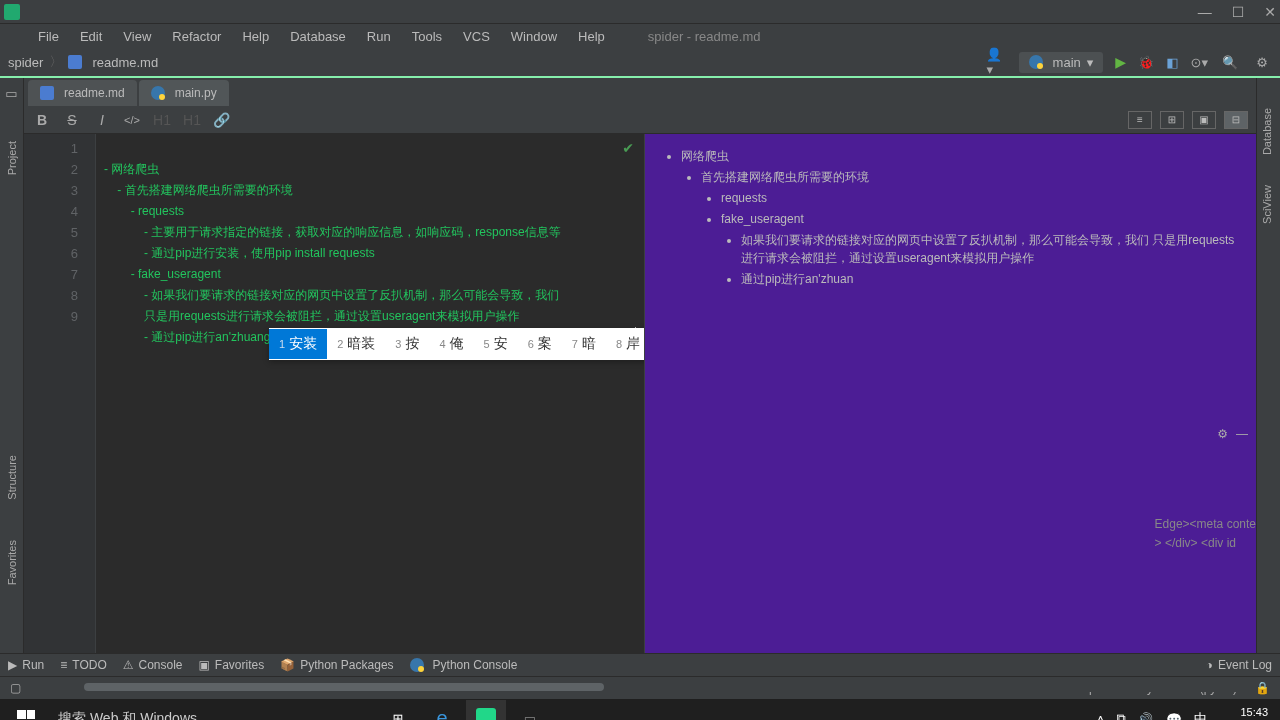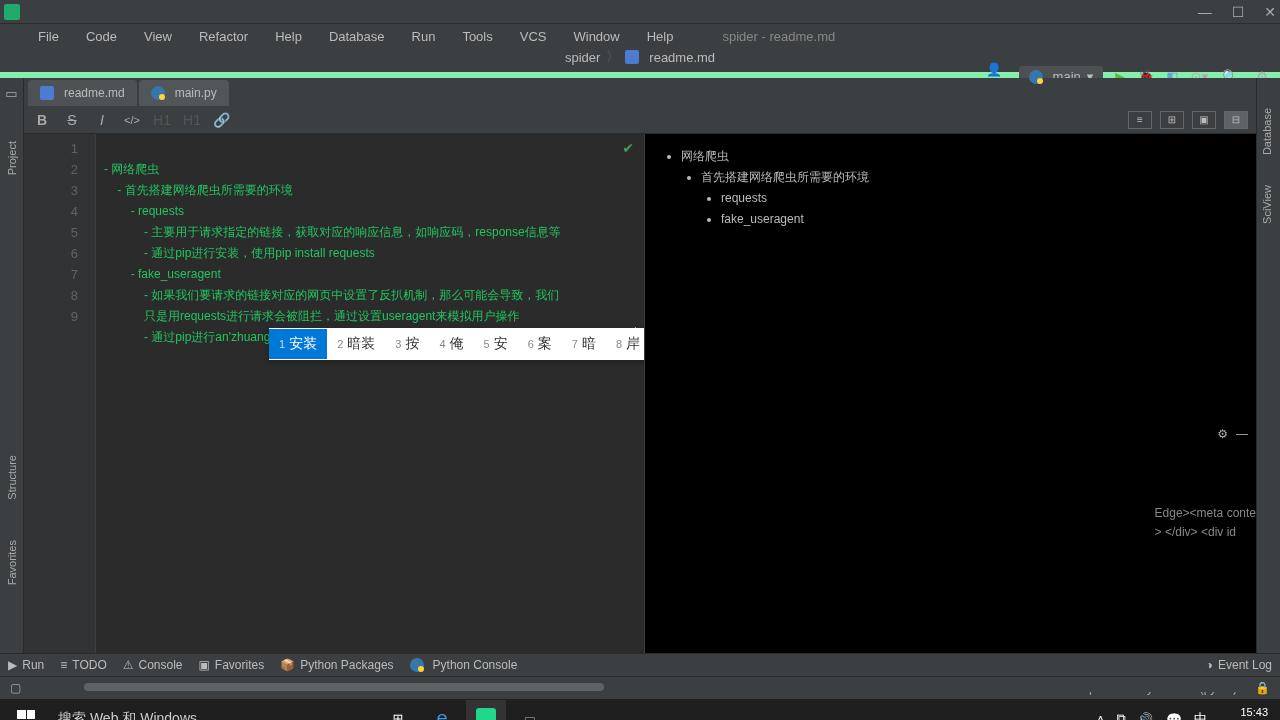--- a/index.html
+++ b/index.html
@@ -1,24 +1,24 @@
 <!DOCTYPE html>
 <html><head>
 <meta charset="utf-8">
 <style>
 * { margin: 0; padding: 0; box-sizing: border-box; font-family: 'Segoe UI', sans-serif; }
 body { background: #3c3f41; color: #bbbbbb; font-size: 13px; overflow: hidden; width: 1280px; height: 720px; }
 .titlebar { height: 24px; background: #3c3f41; display: flex; align-items: center; padding: 0 4px; border-bottom: 1px solid #2b2b2b; }
 .app-icon { width: 16px; height: 16px; background: #21a96f; border-radius: 2px; margin-right: 8px; }
 .win-controls { margin-left: auto; display: flex; gap: 20px; color: #aaa; font-size: 14px; }
 .win-controls span { cursor: pointer; }
-.menubar { height: 24px; background: #3c3f41; display: flex; align-items: center; padding-left: 30px; gap: 11px; }
+.menubar { height: 24px; background: #3c3f41; display: flex; align-items: center; padding-left: 30px; gap: 5px; }
 .menu-item { padding: 2px 8px; color: #bbbbbb; font-size: 13px; }
 .window-title { margin-left: 30px; color: #888; }
-.navbar { height: 30px; background: #3c3f41; display: flex; align-items: center; padding: 0 8px; border-bottom: 6px solid #86efac; flex-direction: column; }
+.navbar { height: 30px; background: #3c3f41; display: flex; align-items: center; padding: 0 8px; border-bottom: 2px solid #86efac; }
 .breadcrumb { display: flex; align-items: center; gap: 6px; }
 .breadcrumb-item { color: #bbbbbb; }
 .breadcrumb-sep { color: #666; }
 .md-icon { width: 14px; height: 14px; background: #4b7cd0; border-radius: 2px; display: inline-block; margin-right: 4px; }
 .py-icon { width: 14px; height: 14px; background: #3776ab; border-radius: 50%; display: inline-block; margin-right: 4px; position: relative; }
 .py-icon::after { content: ''; width: 6px; height: 6px; background: #ffd43b; border-radius: 50%; position: absolute; bottom: 0; right: 0; }
 .nav-right { margin-left: auto; display: flex; align-items: center; gap: 12px; }
 .nav-btn { width: 20px; height: 20px; display: flex; align-items: center; justify-content: center; color: #aaa; }
 .run-config { display: flex; align-items: center; gap: 6px; padding: 3px 10px; background: #4c5052; border-radius: 3px; }
 .play-btn { color: #62b543; font-size: 14px; }
@@ -42,25 +42,25 @@
 .code-content { flex: 1; padding: 4px 8px; font-family: 'Consolas', monospace; font-size: 12px; line-height: 21px; color: #22c55e; white-space: pre; }
 .code-line { display: block; }
 .fold-col { width: 12px; background: #313335; border-right: 1px solid #3c3f41; }
 .check-icon { position: absolute; top: 6px; right: 10px; color: #499c54; font-size: 14px; }
 .caret { border-right: 1px solid #bbb; }
 .ime-popup { position: absolute; top: 194px; left: 245px; width: 450px; height: 32px; background: #fff; display: flex; align-items: center; box-shadow: 0 2px 6px rgba(0,0,0,0.3); }
 .ime-item { padding: 6px 10px; color: #333; font-size: 14px; display: flex; align-items: center; gap: 4px; }
 .ime-item.selected { background: #0078d7; color: #fff; }
 .ime-num { font-size: 11px; color: #888; }
 .ime-item.selected .ime-num { color: #cde; }
-.preview-pane { flex: 1; background: #000000; border-left: 1px solid #3c3f41; padding: 10px 16px; font-size: 12px; color: #bbbbbb; position: relative; overflow: hidden; }
+.preview-pane { flex: 1; background: #4c1d95; border-left: 1px solid #3c3f41; padding: 10px 16px; font-size: 12px; color: #bbbbbb; position: relative; overflow: hidden; }
 .preview-pane ul { list-style: disc; padding-left: 20px; }
 .preview-pane li { margin: 3px 0; line-height: 1.5; }
 .preview-settings { position: absolute; right: 8px; top: 293px; display: flex; gap: 8px; }
-.preview-code { font-family: monospace; font-size: 12px; color: #888; margin-top: 40px; line-height: 1.6; position: absolute; right: 0; top: 330px;}
+.preview-code { font-family: monospace; font-size: 12px; color: #888; margin-top: 40px; line-height: 1.6; position: absolute; right: 0; top: 341px;}
 .scrollbar-h { height: 10px; background: #3c3f41; position: absolute; bottom: 28px; left: 24px; right: 24px; }
 .scrollbar-thumb { height: 8px; width: 520px; background: #5e6366; margin: 1px 0 0 60px; border-radius: 4px; }
 .bottom-toolbar { height: 24px; background: #3c3f41; display: flex; align-items: center; padding: 0 8px; gap: 16px; border-top: 1px solid #2b2b2b; border-bottom: 1px solid #2b2b2b; }
 .bottom-btn { display: flex; align-items: center; gap: 5px; font-size: 12px; color: #bbbbbb; cursor: pointer; }
 .bottom-right { margin-left: auto; }
 .statusbar { height: 22px; background: #3c3f41; display: flex; align-items: center; justify-content: flex-end; padding: 0 10px; gap: 18px; font-size: 12px; color: #aaa; }
 .taskbar { height: 40px; background: #1f1f1f; display: flex; align-items: center; padding: 0 4px; }
 .start-btn { width: 44px; height: 38px; display: flex; align-items: center; justify-content: center; }
 .win-logo { width: 18px; height: 18px; display: grid; grid-template: 1fr 1fr / 1fr 1fr; gap: 1px; }
 .win-logo span { background: #fff; }
@@ -78,21 +78,21 @@
   <div class="app-icon"></div>
   <div class="win-controls">
     <span>—</span>
     <span>☐</span>
     <span>✕</span>
   </div>
 </div>
 
 <div class="menubar">
   <span class="menu-item">File</span>
-  <span class="menu-item">Code</span>
+  <span class="menu-item">Edit</span>
   <span class="menu-item">View</span>
   <span class="menu-item">Refactor</span>
   <span class="menu-item">Help</span>
   <span class="menu-item">Database</span>
   <span class="menu-item">Run</span>
   <span class="menu-item">Tools</span>
   <span class="menu-item">VCS</span>
   <span class="menu-item">Window</span>
   <span class="menu-item">Help</span>
   <span class="window-title">spider - readme.md</span>
@@ -214,20 +214,24 @@
 
       <div class="preview-pane">
         <ul>
           <li><span>网络爬虫</span>
             <ul>
                 <li><span>首先搭建网络爬虫所需要的环境</span>
               <ul>
                 <li><span>requests</span>
                 </li>
                 <li><span>fake_useragent</span>
+                  <ul>
+                    <li>如果我们要请求的链接对应的网页中设置了反扒机制，那么可能会导致，我们 只是用requests进行请求会被阻拦，通过设置useragent来模拟用户操作</li>
+                    <li>通过pip进行an'zhuan</li>
+                  </ul>
                 </li>
               </ul>
             </li>
               </ul>
           </li>
         </ul>
         <div class="preview-settings">
           <span style="color:#aaa">⚙</span>
           <span style="color:#aaa">—</span>
         </div>

